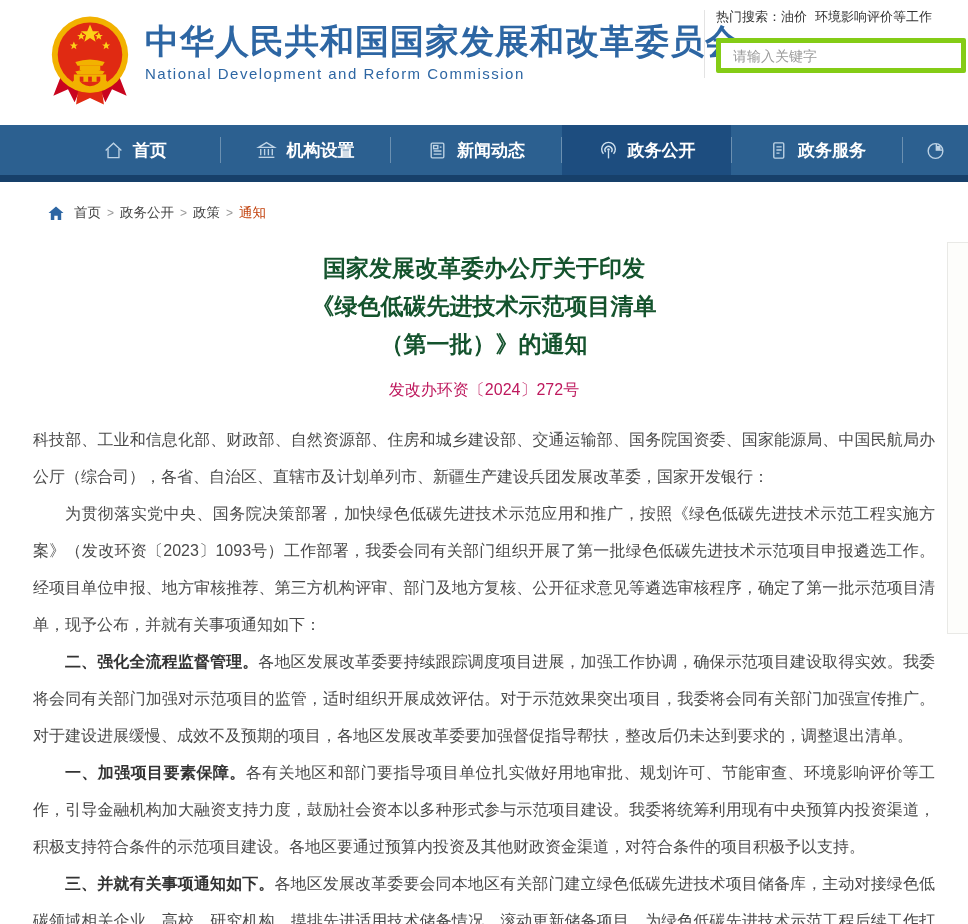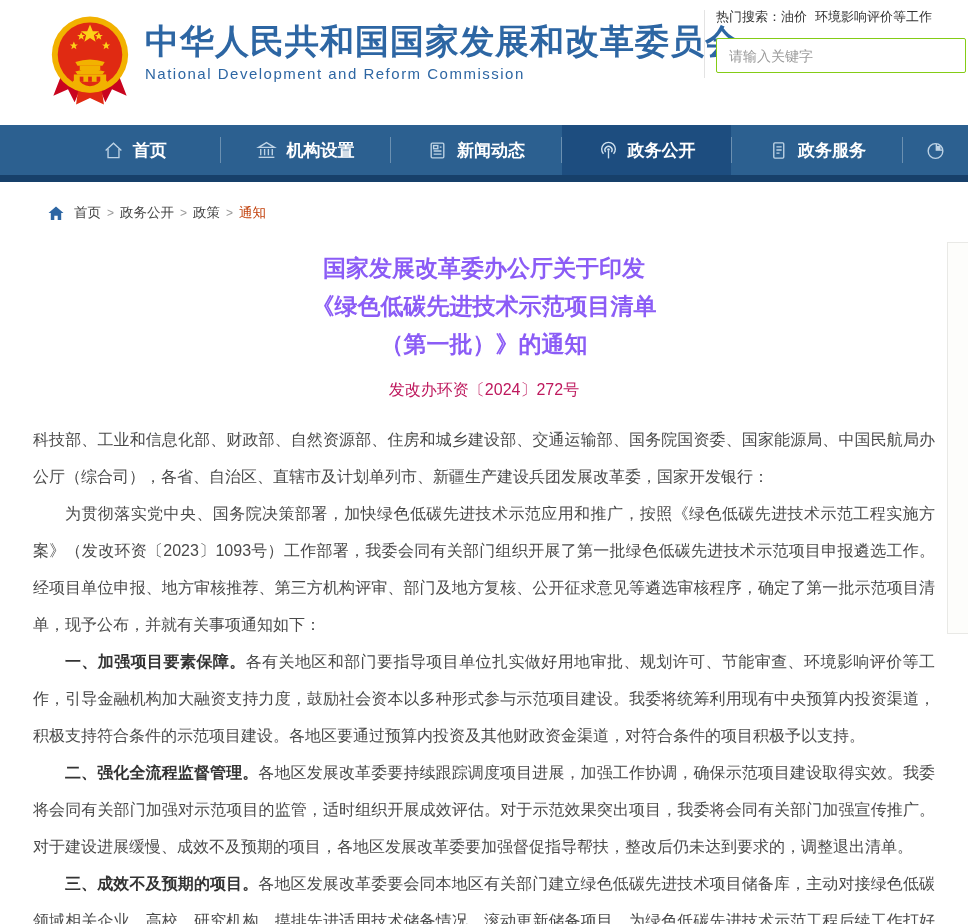--- a/index.html
+++ b/index.html
@@ -17,21 +17,21 @@
     font-size:34px; font-weight:bold; color:#2d66a3; letter-spacing:1px; line-height:1.15;
   }
   .site-title-en {
     font-size:15px; color:#2d66a3; letter-spacing:1.5px; margin-top:4px; white-space:nowrap;
   }
   .header-divider { position:absolute; left:704px; top:10px; width:1px; height:68px; background:#e3e3e3; }
   .header-right { position:absolute; left:716px; top:8px; width:260px; }
   .hot-search { font-size:13px; color:#333; white-space:nowrap; }
   .hot-search .term { margin-right:8px; cursor:pointer; }
   .search-box {
-    margin-top:12px; width:250px; height:35px; border:1px solid #84cc16; border-radius:2px;
+    margin-top:12px; width:250px; height:35px; border:5px solid #84cc16; border-radius:2px;
     background:#fff; display:flex; align-items:center;
   }
   .search-box input {
     border:none; outline:none; width:100%; height:100%; padding:0 12px;
     font-size:14px; color:#555; background:transparent;
     font-family:"Liberation Sans","DejaVu Sans",sans-serif;
   }
   .search-box input::placeholder { color:#9a9a9a; }
 
   
@@ -51,21 +51,21 @@
   .breadcrumb {
     padding:22px 0 0 48px; display:flex; align-items:center; font-size:13.5px; color:#444;
   }
   .bc-home { width:16px; height:15px; margin-right:10px; cursor:pointer; }
   .bc-link { cursor:pointer; }
   .bc-sep { color:#999; margin:0 6px; font-size:12px; }
   .bc-current { color:#c2410c; font-weight:normal; }
 
   
   .article { padding:0 33px; position:relative; }
-  .doc-title { margin-top:27px; text-align:center; font-size:23px; font-weight:bold; color:#8b5cf6; line-height:38px; }
+  .doc-title { margin-top:27px; text-align:center; font-size:23px; font-weight:bold; color:#14532d; line-height:38px; }
   .doc-number { margin-top:17px; text-align:center; font-size:16px; color:#be185d; }
   .doc-body { margin-top:20px; font-size:16px; line-height:37px; color:#4a4a4a; text-align:justify; }
   .doc-body p { text-indent:2em; }
   .doc-body p.no-indent { text-indent:0; }
   .doc-body .lead { font-weight:bold; color:#333; }
   .signature-block { margin-top:8px; text-align:center; font-size:16px; color:#4a4a4a; line-height:28px; }
 
   
   .side-widget {
     position:absolute; left:947px; top:242px; width:40px; height:392px;
@@ -209,23 +209,23 @@
     <div>国家发展改革委办公厅关于印发</div>
     <div>《绿色低碳先进技术示范项目清单</div>
     <div>（第一批）》的通知</div>
   </div>
 
   <div class="doc-number">发改办环资〔2024〕272号</div>
 
   <div class="doc-body">
     <p class="no-indent"><span class="lead"></span><span>科技部、工业和信息化部、财政部、自然资源部、住房和城乡建设部、交通运输部、国务院国资委、国家能源局、中国民航局办公厅（综合司），各省、自治区、直辖市及计划单列市、新疆生产建设兵团发展改革委，国家开发银行：</span></p>
     <p><span class="lead"></span><span>为贯彻落实党中央、国务院决策部署，加快绿色低碳先进技术示范应用和推广，按照《绿色低碳先进技术示范工程实施方案》（发改环资〔2023〕1093号）工作部署，我委会同有关部门组织开展了第一批绿色低碳先进技术示范项目申报遴选工作。经项目单位申报、地方审核推荐、第三方机构评审、部门及地方复核、公开征求意见等遴选审核程序，确定了第一批示范项目清单，现予公布，并就有关事项通知如下：</span></p>
+    <p><span class="lead">二、强化全流程监督管理。</span><span>各地区发展改革委要持续跟踪调度项目进展，加强工作协调，确保示范项目建设取得实效。我委将会同有关部门加强对示范项目的监管，适时组织开展成效评估。对于示范效果突出项目，我委将会同有关部门加强宣传推广。对于建设进展缓慢、成效不及预期的项目，各地区发展改革委要加强督促指导帮扶，整改后仍未达到要求的，调整退出清单。</span></p>
     <p><span class="lead">一、加强项目要素保障。</span><span>各有关地区和部门要指导项目单位扎实做好用地审批、规划许可、节能审查、环境影响评价等工作，引导金融机构加大融资支持力度，鼓励社会资本以多种形式参与示范项目建设。我委将统筹利用现有中央预算内投资渠道，积极支持符合条件的示范项目建设。各地区要通过预算内投资及其他财政资金渠道，对符合条件的项目积极予以支持。</span></p>
-    <p><span class="lead">二、强化全流程监督管理。</span><span>各地区发展改革委要持续跟踪调度项目进展，加强工作协调，确保示范项目建设取得实效。我委将会同有关部门加强对示范项目的监管，适时组织开展成效评估。对于示范效果突出项目，我委将会同有关部门加强宣传推广。对于建设进展缓慢、成效不及预期的项目，各地区发展改革委要加强督促指导帮扶，整改后仍未达到要求的，调整退出清单。</span></p>
-    <p><span class="lead">三、成效不及预期的项目。</span><span>各地区发展改革委要会同本地区有关部门建立绿色低碳先进技术项目储备库，主动对接绿色低碳领域相关企业、高校、研究机构，摸排先进适用技术储备情况，滚动更新储备项目，为绿色低碳先进技术示范工程后续工作打好基础。</span></p>
+    <p><span class="lead">三、并就有关事项通知如下。</span><span>各地区发展改革委要会同本地区有关部门建立绿色低碳先进技术项目储备库，主动对接绿色低碳领域相关企业、高校、研究机构，摸排先进适用技术储备情况，滚动更新储备项目，为绿色低碳先进技术示范工程后续工作打好基础。</span></p>
   </div>
 
   <div class="signature-block">
     <div>成效不及预期的项目</div>
     <div>2024年3月30日</div>
   </div>
 </div>
 
 <div class="side-widget"></div>
 

